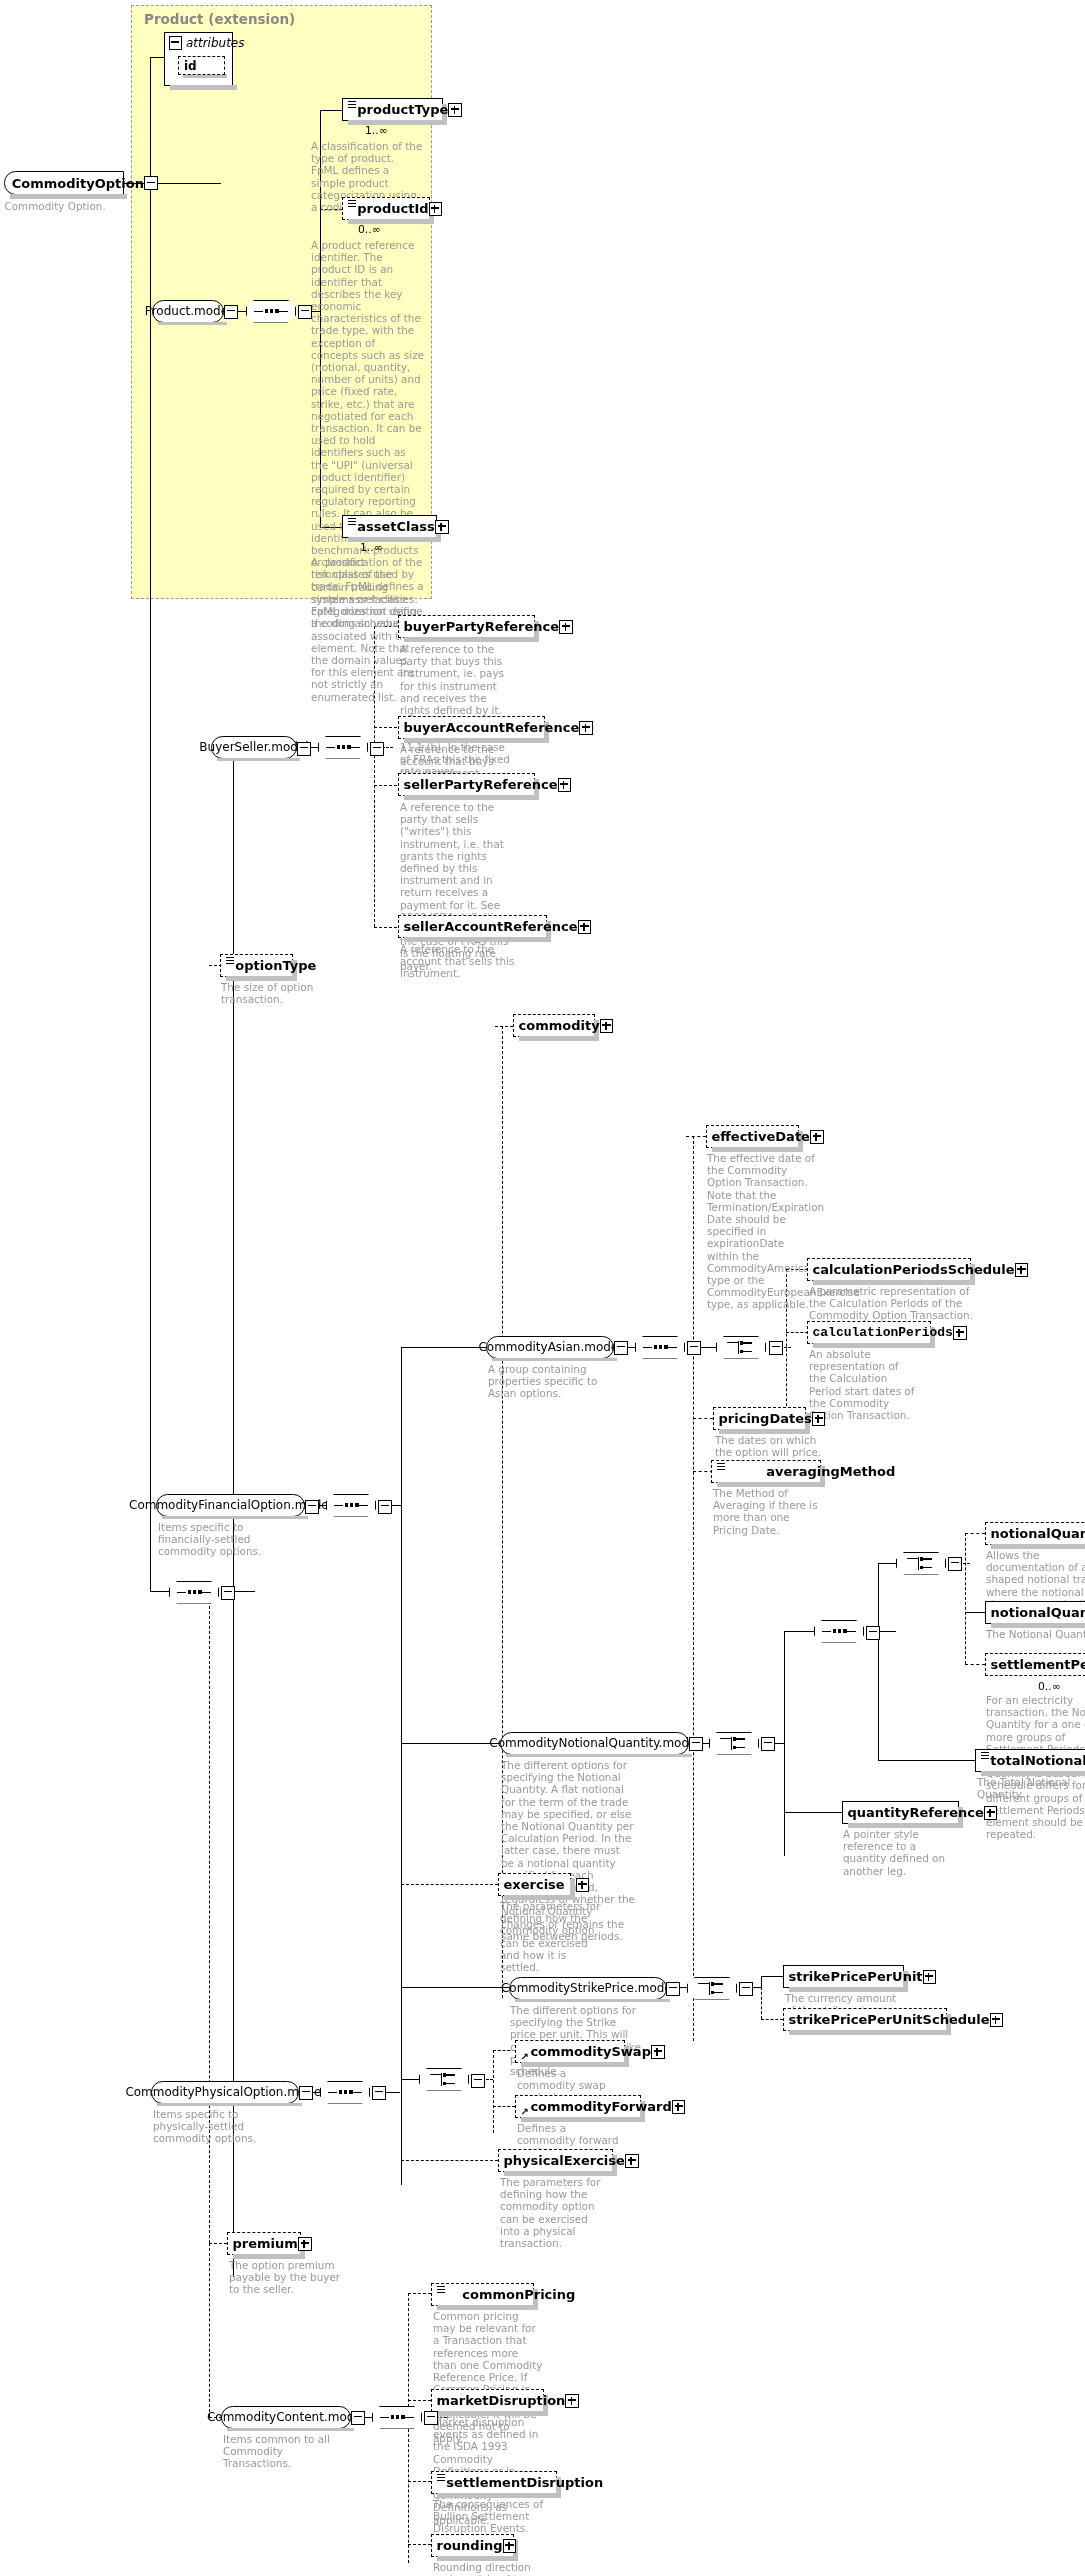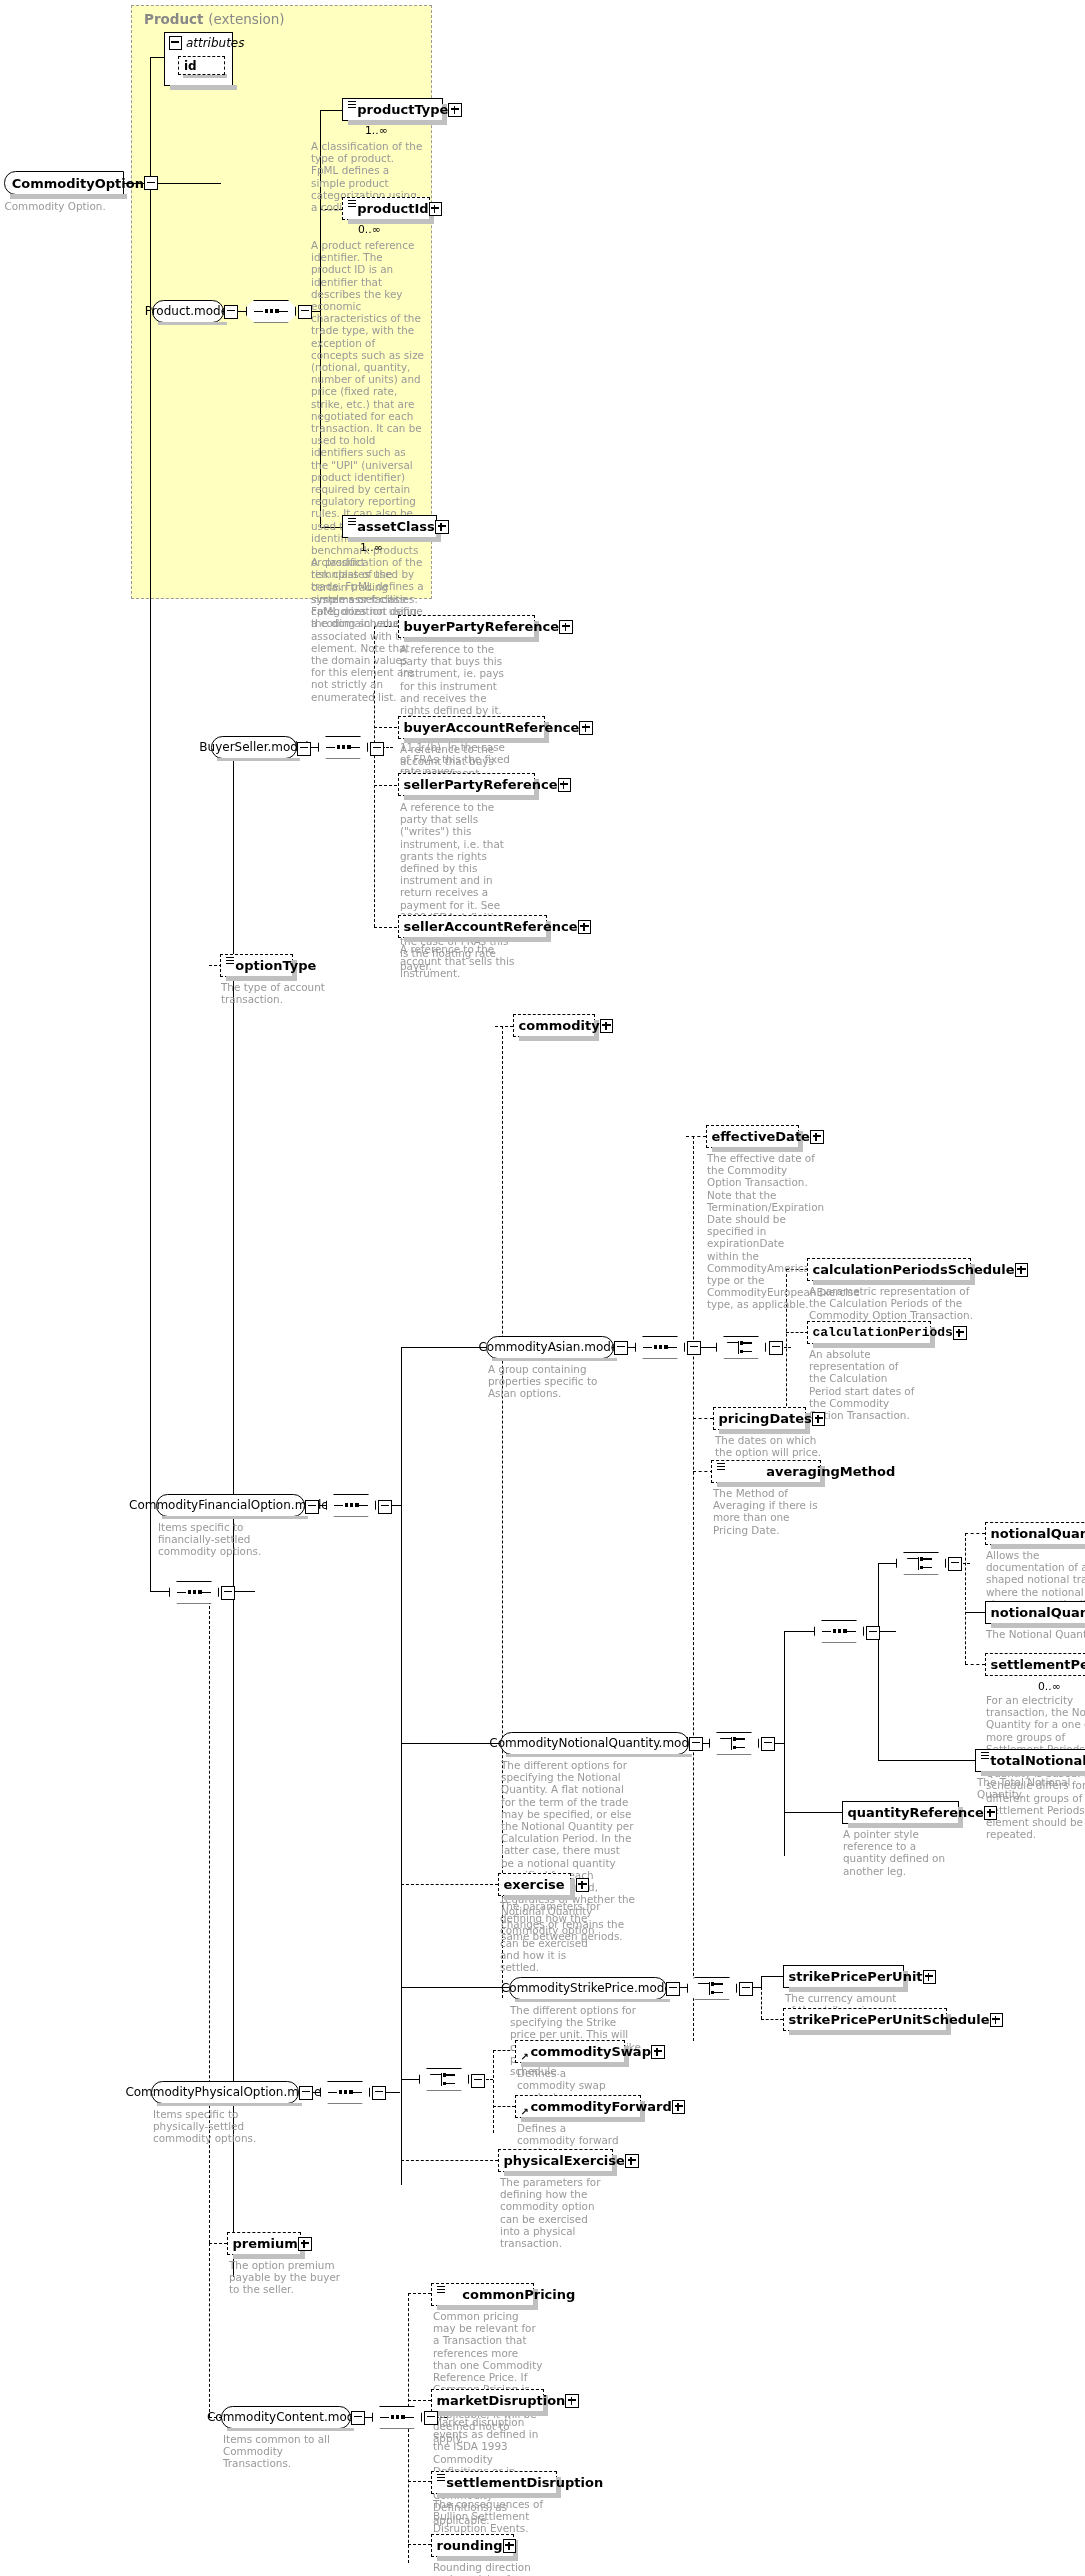--- a/index.html
+++ b/index.html
@@ -26,21 +26,21 @@
     background:#ffffc0;
     border:0.9px dashed #999;
     left:131px; top:5.4px; width:301px; height:594px;
     box-sizing:border-box;
   }
   #productBlockTitle{
     position:absolute; left:144px; top:10.8px;
     font-size:13.5px; color:#888; font-weight:bold;
     letter-spacing:0px; white-space:nowrap;
   }
-  #productBlockTitle .ext{font-weight:normal;}
+  #productBlockTitle .ext{font-weight:bold;}
 
   
   .el{
     position:absolute;
     box-sizing:border-box;
     background:#fff;
     border:1.4px solid #000;
     height:23.4px;
     display:flex;align-items:center;
     padding:0 3.6px 0 4.5px;
@@ -337,21 +337,21 @@
 
   <div class="dln h" style="left:209px;top:965px;width:18px;"></div>
   <div class="el opt" style="left:220px;top:954px;width:73px;">
     <span class="attrglyph">
         <i></i>
         <i></i>
         <i></i>
       </span>
     <span class="lbl">optionType</span>
   </div>
-  <div class="ann" style="left:221px;top:981px;width:108px;">The type of account transaction.</div>
+  <div class="ann" style="left:221px;top:981px;width:108px;">The size of option transaction.</div>
 
   <div class="dln v" style="left:502px;top:1026px;height:972px;"></div>
   <div class="dln h" style="left:495px;top:1026px;width:18px;"></div>
   <div class="el opt" style="left:513px;top:1014px;width:82px;">
     <span class="lbl">commodity</span>
     <span class="exp plus" style="margin-left:auto;"></span>
   </div>
 
   <div class="ln h" style="left:246px;top:1591px;width:9px;"></div>
 

